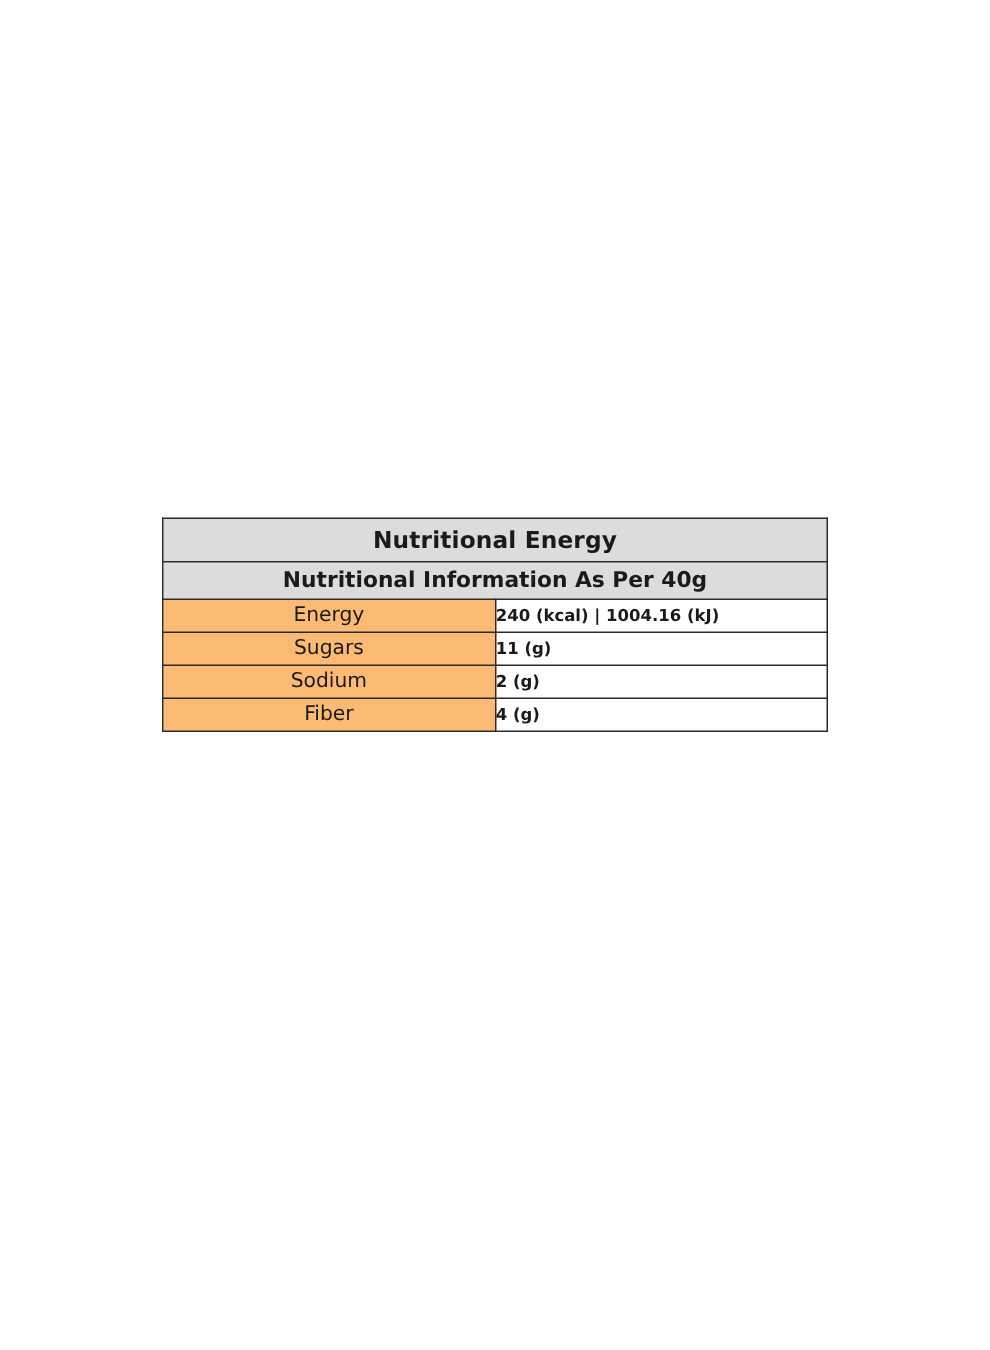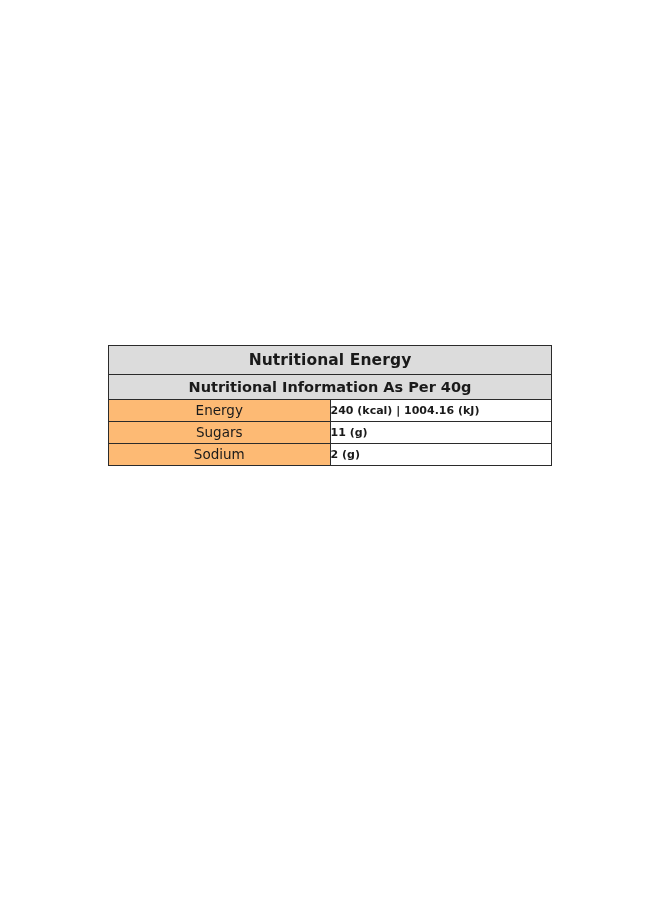--- a/index.html
+++ b/index.html
@@ -87,15 +87,19 @@
         <td class="value-cell">240 (kcal) | 1004.16 (kJ)</td>
       </tr>
       <tr>
         <td class="label-cell">Sugars</td>
         <td class="value-cell">11 (g)</td>
       </tr>
       <tr>
         <td class="label-cell">Sodium</td>
         <td class="value-cell">2 (g)</td>
       </tr>
+      <tr>
+        <td class="label-cell">Fiber</td>
+        <td class="value-cell">4 (g)</td>
+      </tr>
     </tbody>
   </table>
 </div>
 
 </body></html>

